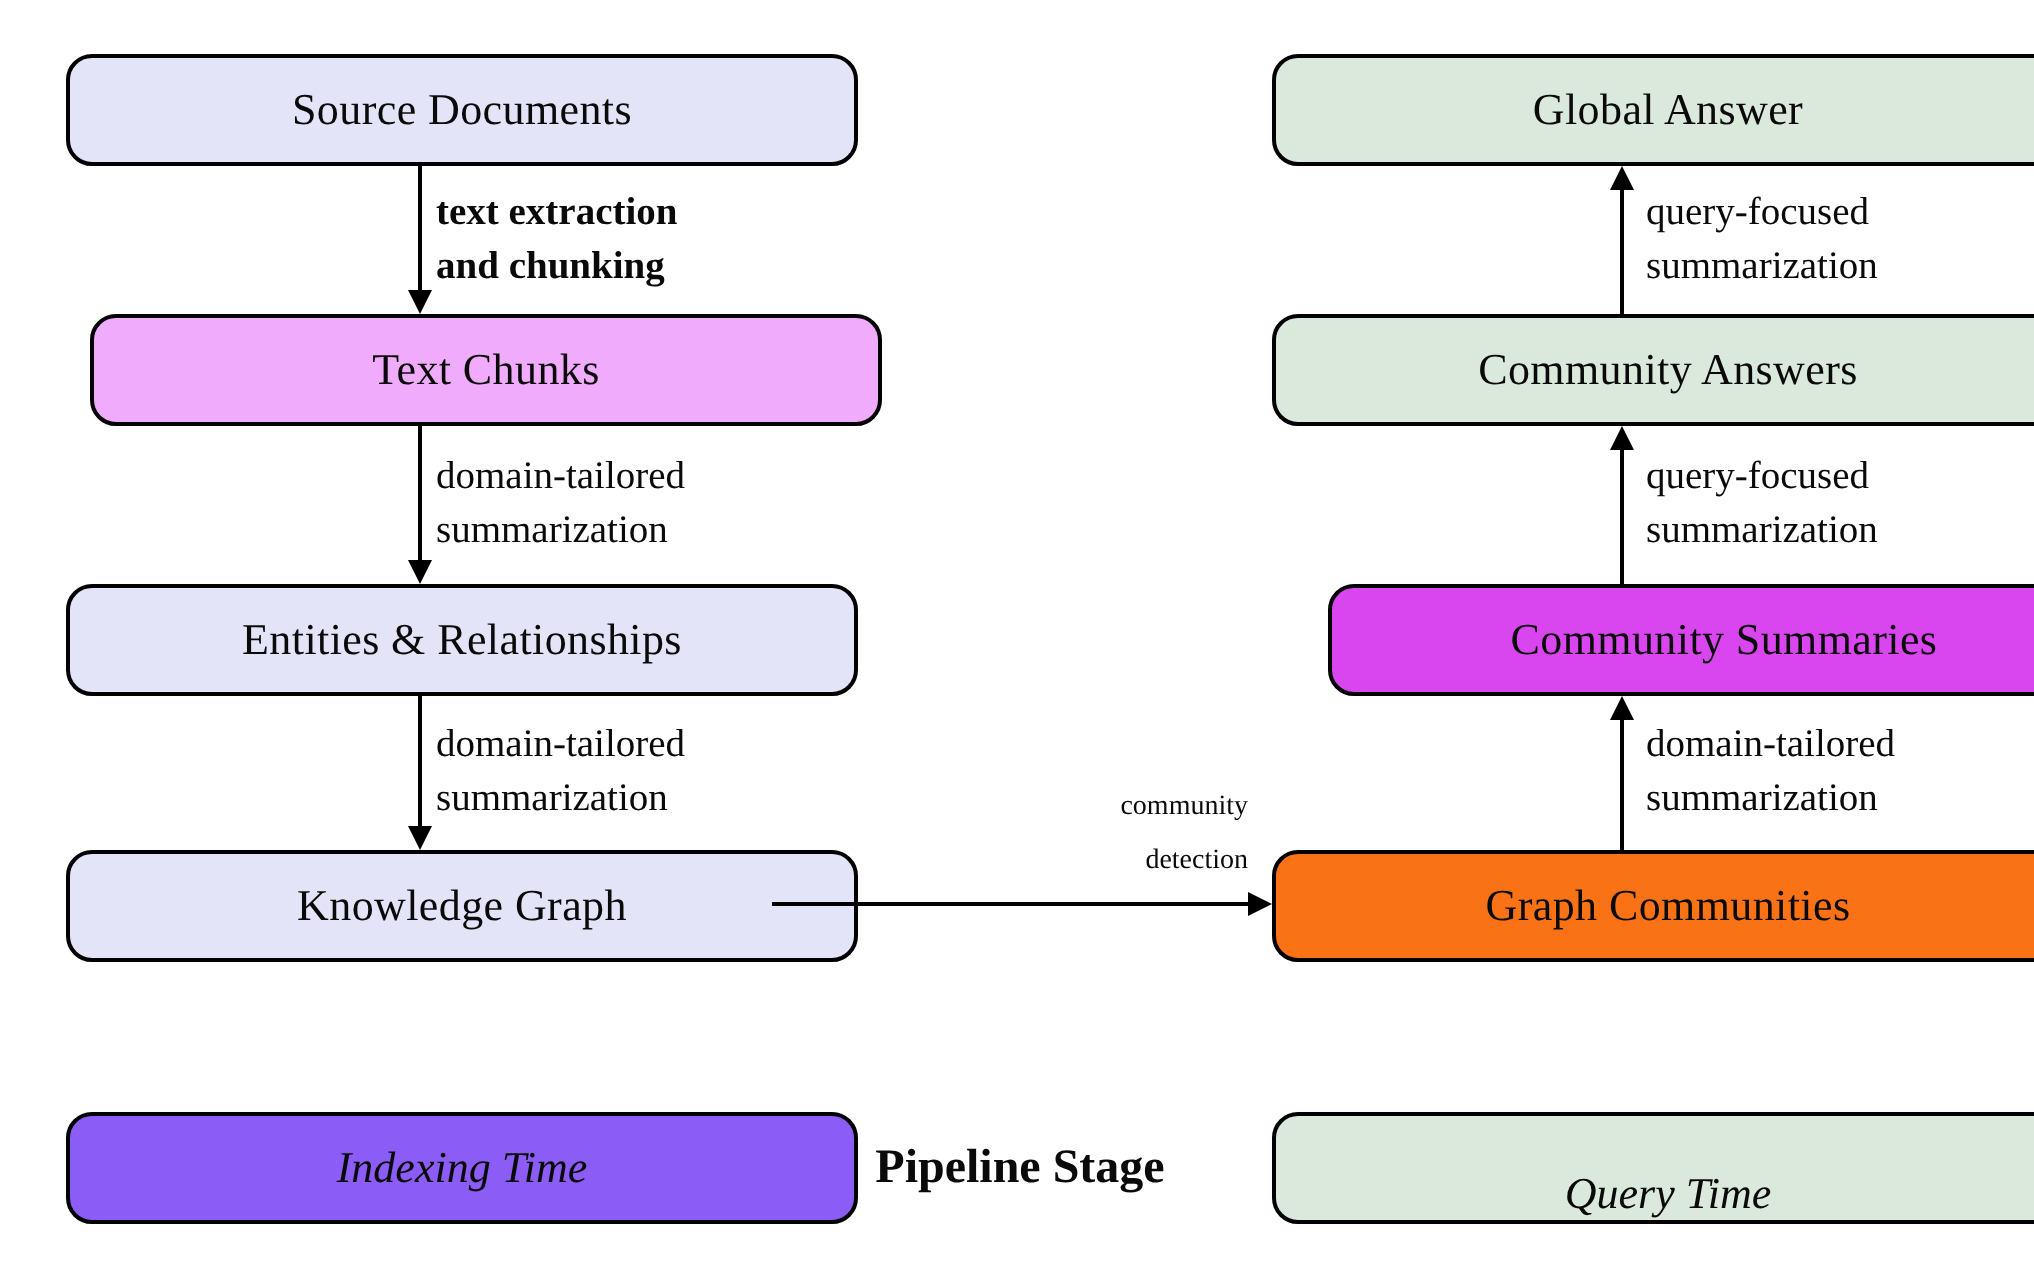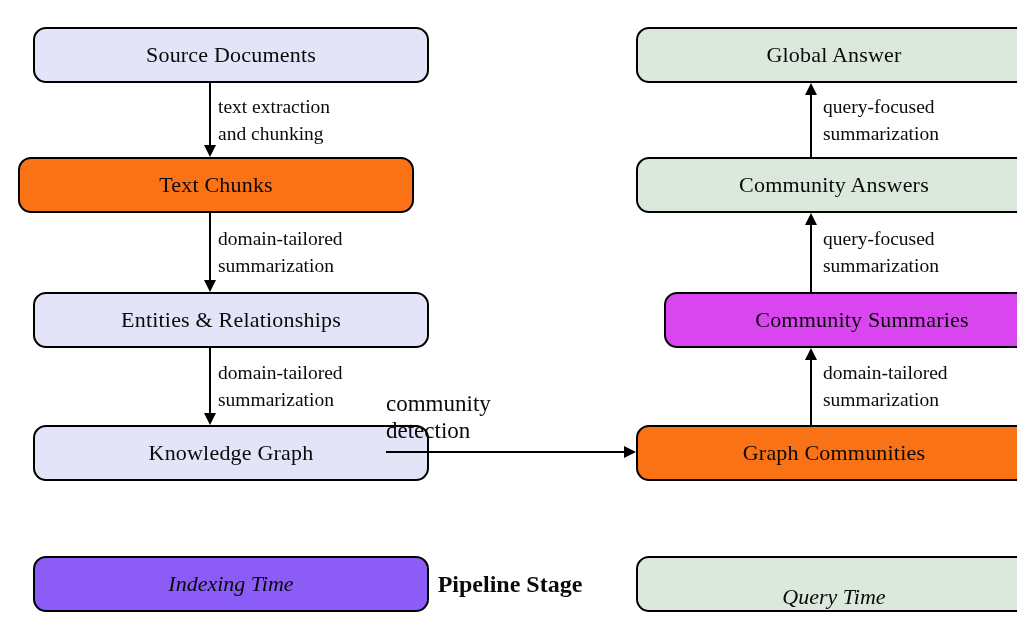--- a/index.html
+++ b/index.html
@@ -72,43 +72,43 @@
     border-left: 12px solid #000000;
   }
   .elabel {
     position: absolute;
     font-size: 19.5px;
     line-height: 27px;
     white-space: nowrap;
   }
   .elabel-center {
     position: absolute;
-    font-size: 23px;
+    font-size: 14px;
     line-height: 27px;
-    text-align: left;
+    text-align: right;
     white-space: nowrap;
   }
   .stage-label {
     position: absolute;
     font-size: 24px;
     font-weight: bold;
     line-height: 28px;
     text-align: center;
     white-space: nowrap;
   }
 </style>
 </head>
 <body>
 
 <div class="canvas">
 
   <div class="node fill-indexing" style="left: 33px; top: 27px; background: rgb(228, 228, 248);">
     <span class="node-label">Source Documents</span>
   </div>
-  <div class="node fill-indexing" style="left: 18px; top: 157px; background: #f97316;">
+  <div class="node fill-indexing" style="left: 45px; top: 157px; background: #f0abfc;">
     <span class="node-label">Text Chunks</span>
   </div>
   <div class="node fill-indexing" style="left: 33px; top: 292px; background: rgb(228, 228, 248);">
     <span class="node-label">Entities &amp; Relationships</span>
   </div>
   <div class="node fill-indexing" style="left: 33px; top: 425px; background: rgb(228, 228, 248);">
     <span class="node-label">Knowledge Graph</span>
   </div>
 
   <div class="node fill-query" style="left: 636px; top: 157px; background: rgb(219, 233, 221);">
@@ -138,21 +138,21 @@
 
   <div class="head-up" style="left:805px; top:213px;"></div>
   <div class="vline" style="left:810px; top:225px; height:67px;"></div>
 
   <div class="head-up" style="left:805px; top:83px;"></div>
   <div class="vline" style="left:810px; top:95px; height:62px;"></div>
 
   <div class="hline" style="left:386px; top:451px; width:238px;"></div>
   <div class="head-right" style="left:624px; top:446px;"></div>
 
-  <div class="elabel" style="left:218px; top:93px;">
+  <div class="elabel" style="left:218px; top:93px;font-weight:bold;">
     <div>text extraction</div>
     <div>and chunking</div>
   </div>
   <div class="elabel" style="left:218px; top:225px;">
     <div>domain-tailored</div>
     <div>summarization</div>
   </div>
   <div class="elabel" style="left:218px; top:359px;">
     <div>domain-tailored</div>
     <div>summarization</div>

